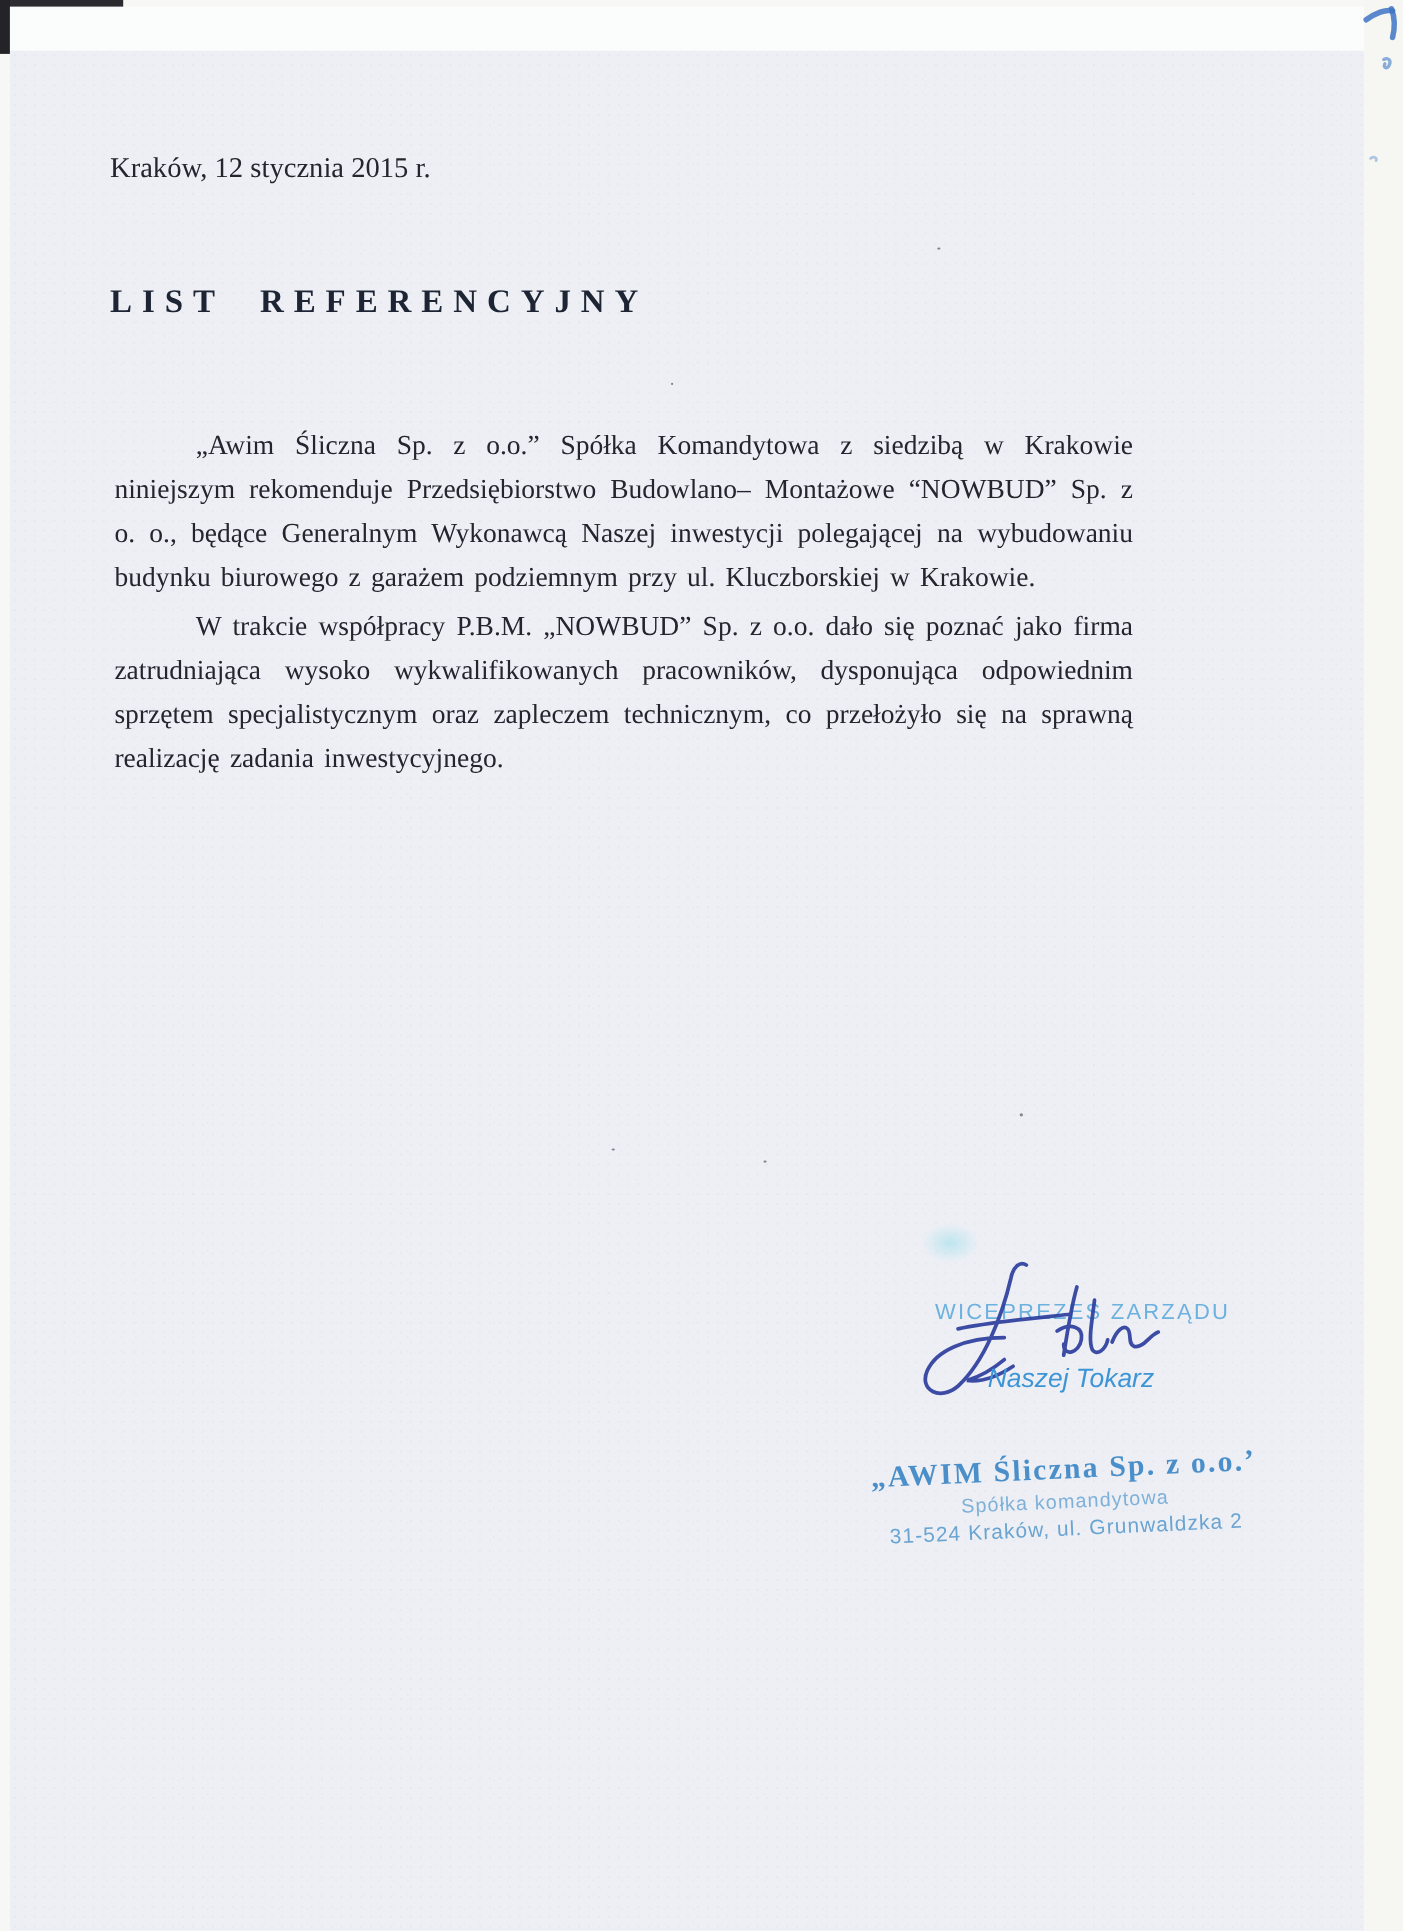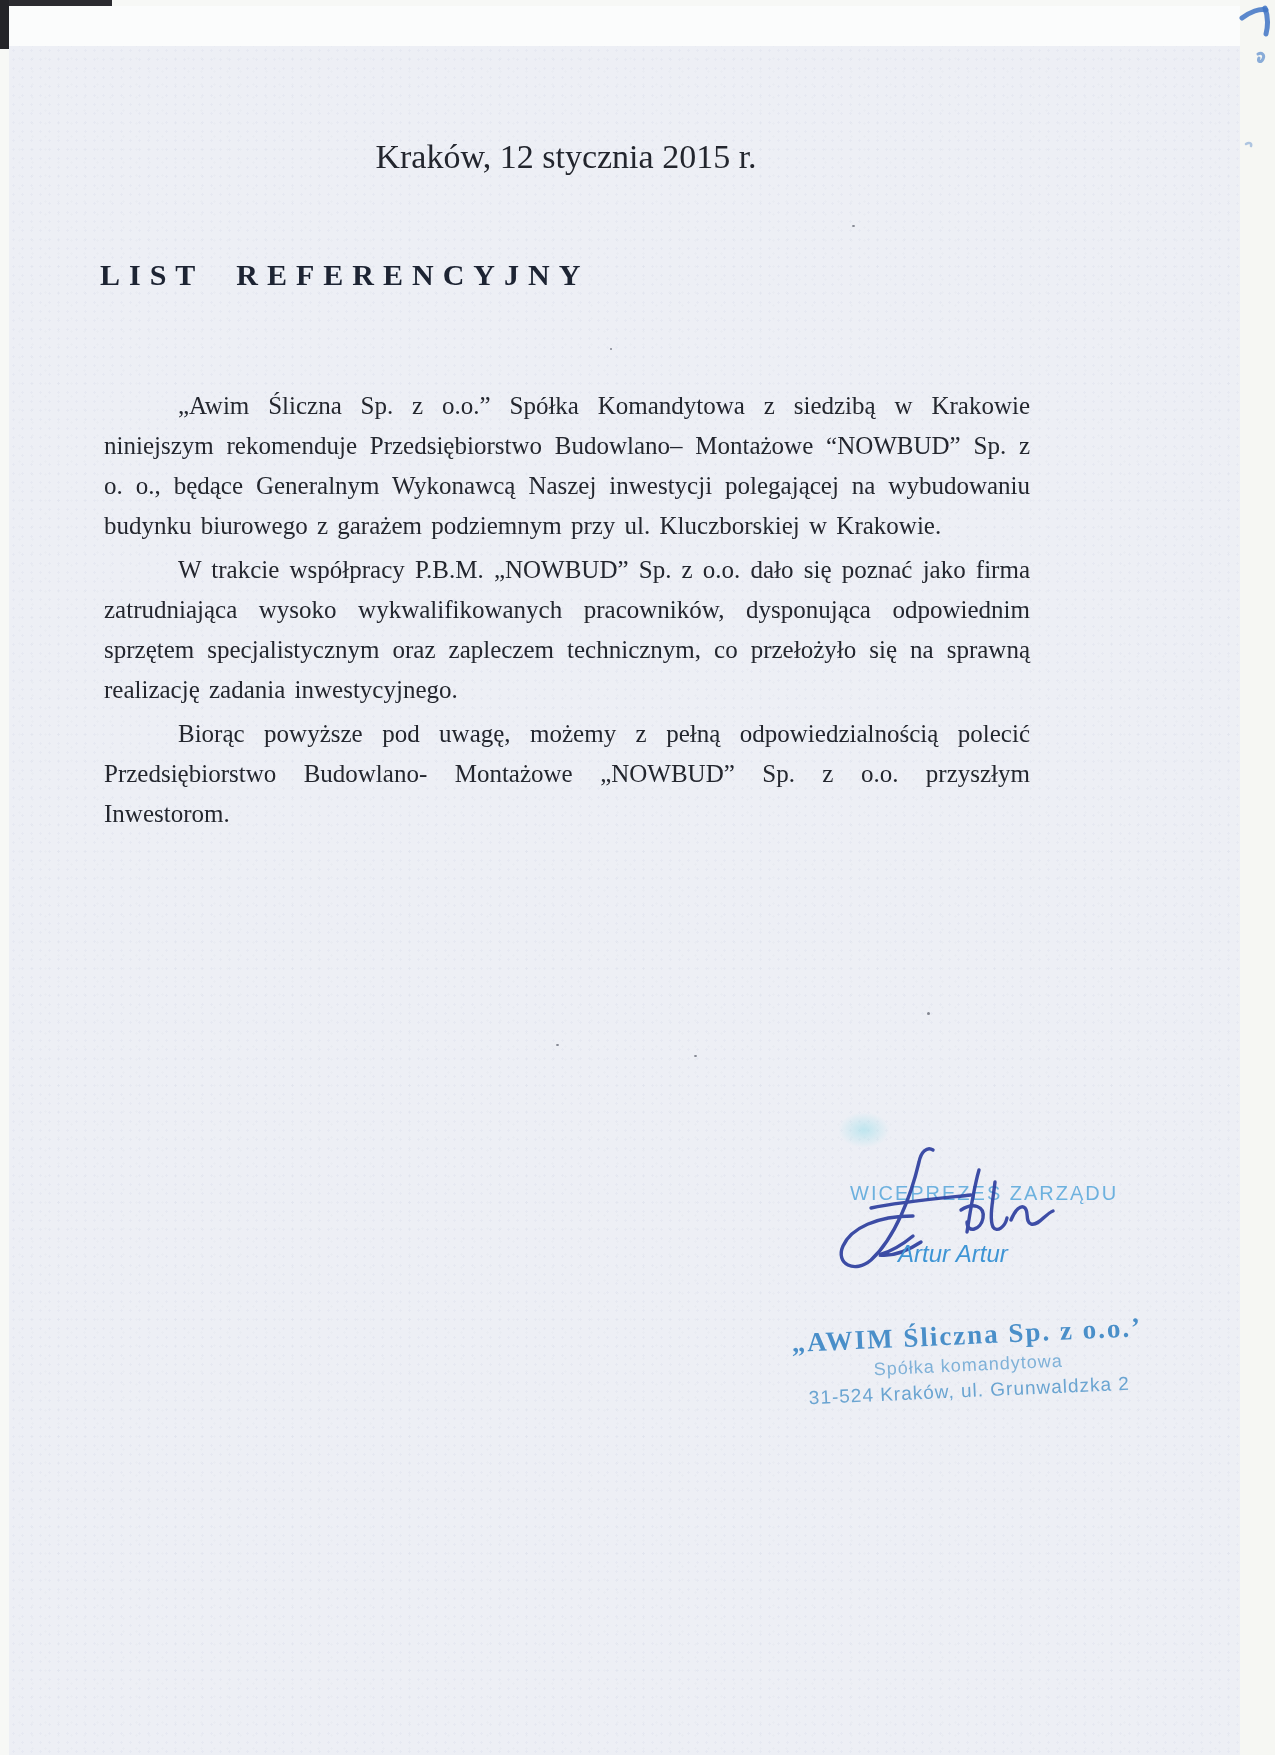--- a/index.html
+++ b/index.html
@@ -58,22 +58,22 @@
   .pen-mark {
     position: absolute;
     left: 1238px; top: 2px;
     width: 37px; height: 160px;
   }
   .date-line {
     position: absolute;
     left: 100px;
     top: 138px;
     width: 932px;
-    text-align: center;
-    font-size: 34px;
+    text-align: left;
+    font-size: 26px;
     color: #23262e;
   }
   .letter-title {
     position: absolute;
     left: 100px;
     top: 258px;
     width: 932px;
     text-align: left;
     font-size: 30px;
     font-weight: bold;
@@ -191,39 +191,38 @@
   <path d="M8,142 C11,140 14,141 13,144" fill="none" stroke="#7fa3d4" stroke-width="2.5" stroke-linecap="round" opacity="0.6"></path>
 </svg>
 
 <div class="date-line">Kraków, 12 stycznia 2015 r.</div>
 
 <div class="letter-title">LIST REFERENCYJNY</div>
 
 <div class="letter-body">
   <p>„Awim Śliczna Sp. z o.o.” Spółka Komandytowa z siedzibą w Krakowie niniejszym rekomenduje Przedsiębiorstwo Budowlano– Montażowe “NOWBUD” Sp. z o. o., będące Generalnym Wykonawcą Naszej inwestycji polegającej na wybudowaniu budynku biurowego z garażem podziemnym przy ul. Kluczborskiej w Krakowie.</p>
   <p>W trakcie współpracy P.B.M. „NOWBUD” Sp. z o.o. dało się poznać jako firma zatrudniająca wysoko wykwalifikowanych pracowników, dysponująca odpowiednim sprzętem specjalistycznym oraz zapleczem technicznym, co przełożyło się na sprawną realizację zadania inwestycyjnego.</p>
-  <p>Biorąc powyższe pod uwagę, możemy z pełną odpowiedzialnością polecić Przedsiębiorstwo Budowlano- Montażowe „NOWBUD” Sp. z o.o. przyszłym Inwestorom.</p>
 </div>
 
 <div class="ink-smudge"></div>
 
 <div class="signature-block">
   <div class="role-stamp">WICEPREZES ZARZĄDU</div>
   <svg class="signature-ink" width="250" height="150" viewBox="0 0 250 150">
     <g fill="none" stroke="#2e3f9f" stroke-width="3.4" stroke-linecap="round" opacity="0.92">
       <path d="M118,8 C112,4 106,10 104,20 C96,54 80,96 56,118 C40,132 20,122 28,104 C36,86 62,74 98,74"></path>
       <path d="M56,66 C84,60 118,57 156,53"></path>
       <path d="M98,94 C86,104 74,110 64,113 C80,115 94,108 106,100"></path>
       <path d="M152,90 C156,64 160,42 164,28"></path>
       <path d="M146,68 C158,60 170,64 168,76 C166,88 152,92 152,80"></path>
       <path d="M180,40 C178,58 174,76 178,85 C182,91 190,85 192,76"></path>
       <path d="M196,78 C200,68 206,62 210,66 C214,70 210,80 216,82 C224,84 230,72 238,69"></path>
     </g>
   </svg>
-  <div class="signatory-name">Artur Artur</div>
+  <div class="signatory-name">Naszej Tokarz</div>
 </div>
 
 <div class="company-stamp">
   <div class="name">„AWIM Śliczna Sp. z o.o.’</div>
   <div class="type">Spółka komandytowa</div>
   <div class="address">31-524 Kraków, ul. Grunwaldzka 2</div>
 </div>
 
 <div class="speck" style="left:556px; top:1044px; width:3px; height:2px;"></div>
 <div class="speck" style="left:694px; top:1055px; width:3px; height:2px;"></div>

